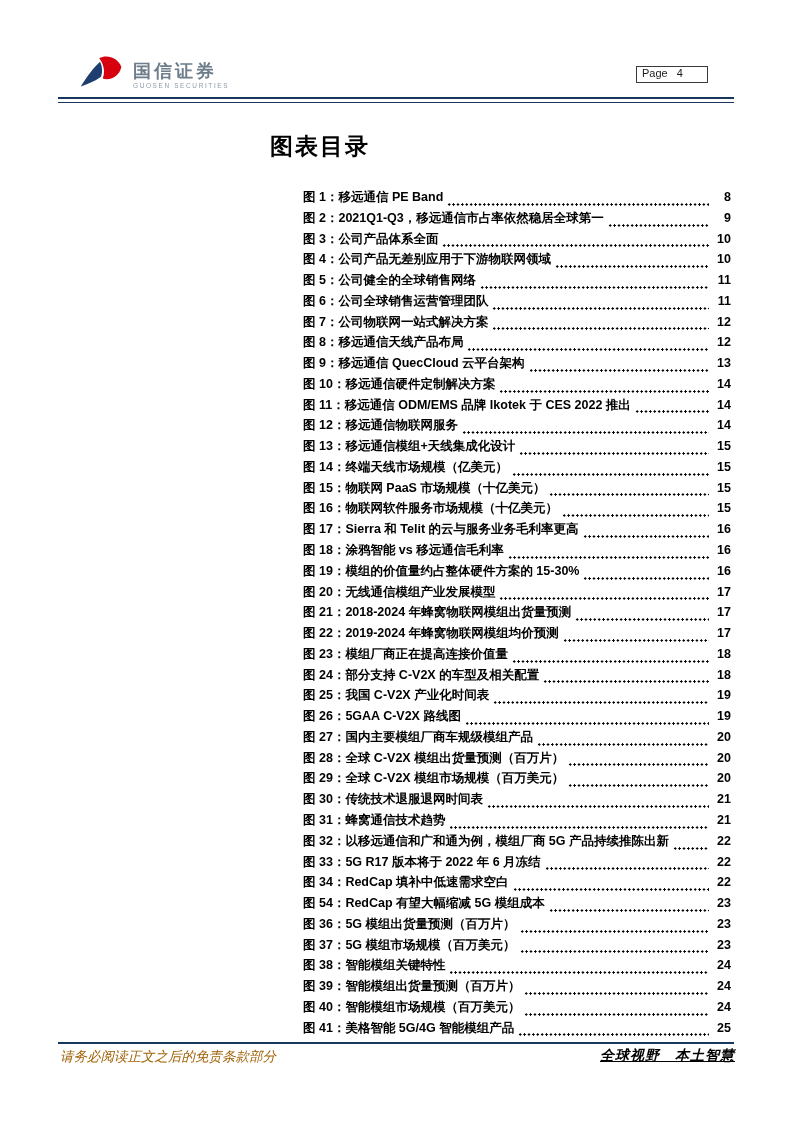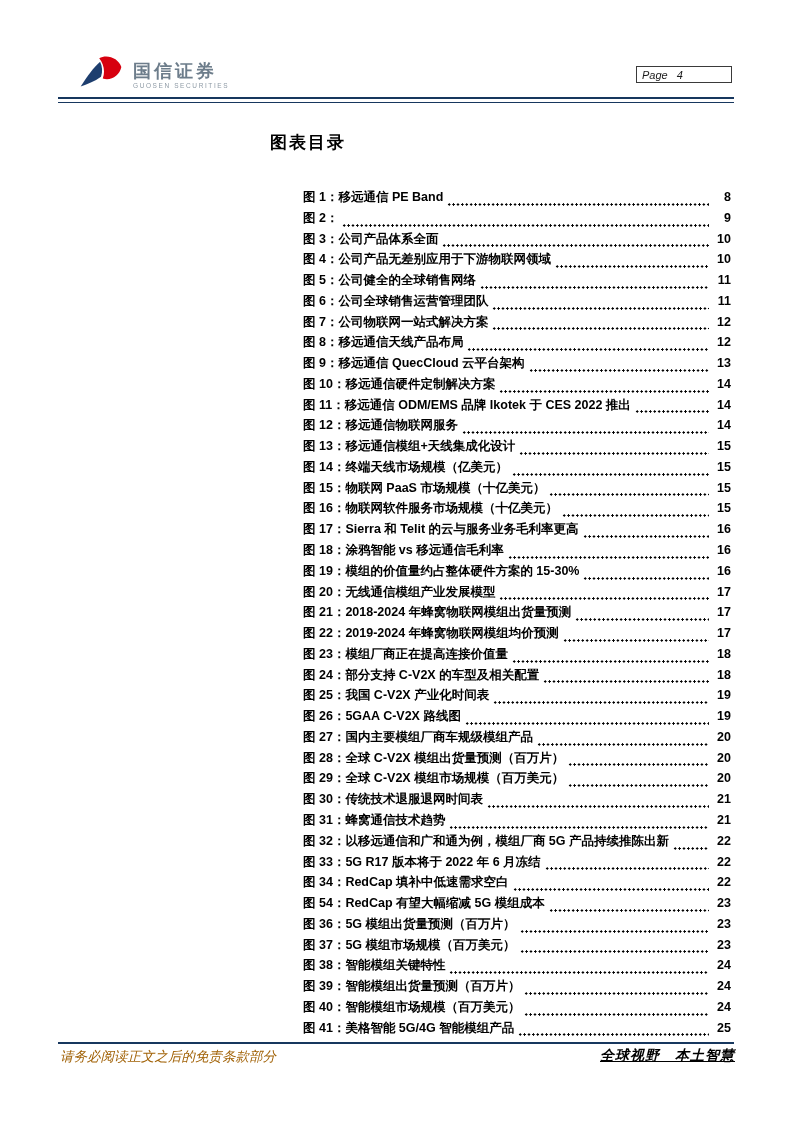--- a/index.html
+++ b/index.html
@@ -36,48 +36,47 @@
   .brand-en {
     font-size: 6.5px;
     color: #8e9aa5;
     letter-spacing: 1.6px;
     line-height: 9px;
   }
   .page-box {
     position: absolute;
     left: 636px;
     top: 58px;
-    width: 96px;
+    width: 72px;
     height: 17px;
     border: 1px solid #3a3a3a;
     background: #ffffff;
     font-size: 11px;
     color: #1a1a1a;
     display: flex;
-    align-items: center;
+    align-items: flex-start;
     padding-left: 5px;
     gap: 9px;
-    font-style: italic;
   }
   .header-rule {
     position: absolute;
     left: 58px;
     top: 89px;
     width: 676px;
     height: 6px;
     border-top: 2.5px solid #17375e;
     border-bottom: 1.5px solid #17375e;
   }
 
   
   .doc-title {
     position: absolute;
     left: 270px;
     top: 123px;
-    font-size: 17px;
+    font-size: 23px;
     font-weight: bold;
     color: #000;
     letter-spacing: 2px;
     font-family: "Liberation Sans", "DejaVu Sans", sans-serif;
   }
 
   
   .toc-list {
     position: absolute;
     left: 283px;
@@ -170,20 +169,21 @@
   <div class="toc-list">
     <div class="toc-row">
       <span class="toc-label">图 1：</span>
       <span class="toc-title">移远通信 PE Band</span>
       <span class="leader"></span>
       <span class="toc-page">8</span>
     </div>
 
     <div class="toc-row">
       <span class="toc-label">图 2：</span>
+      <span class="toc-title">2021Q1-Q3，移远通信市占率依然稳居全球第一</span>
       <span class="leader"></span>
       <span class="toc-page">9</span>
     </div>
 
     <div class="toc-row">
       <span class="toc-label">图 3：</span>
       <span class="toc-title">公司产品体系全面</span>
       <span class="leader"></span>
       <span class="toc-page">10</span>
     </div>

